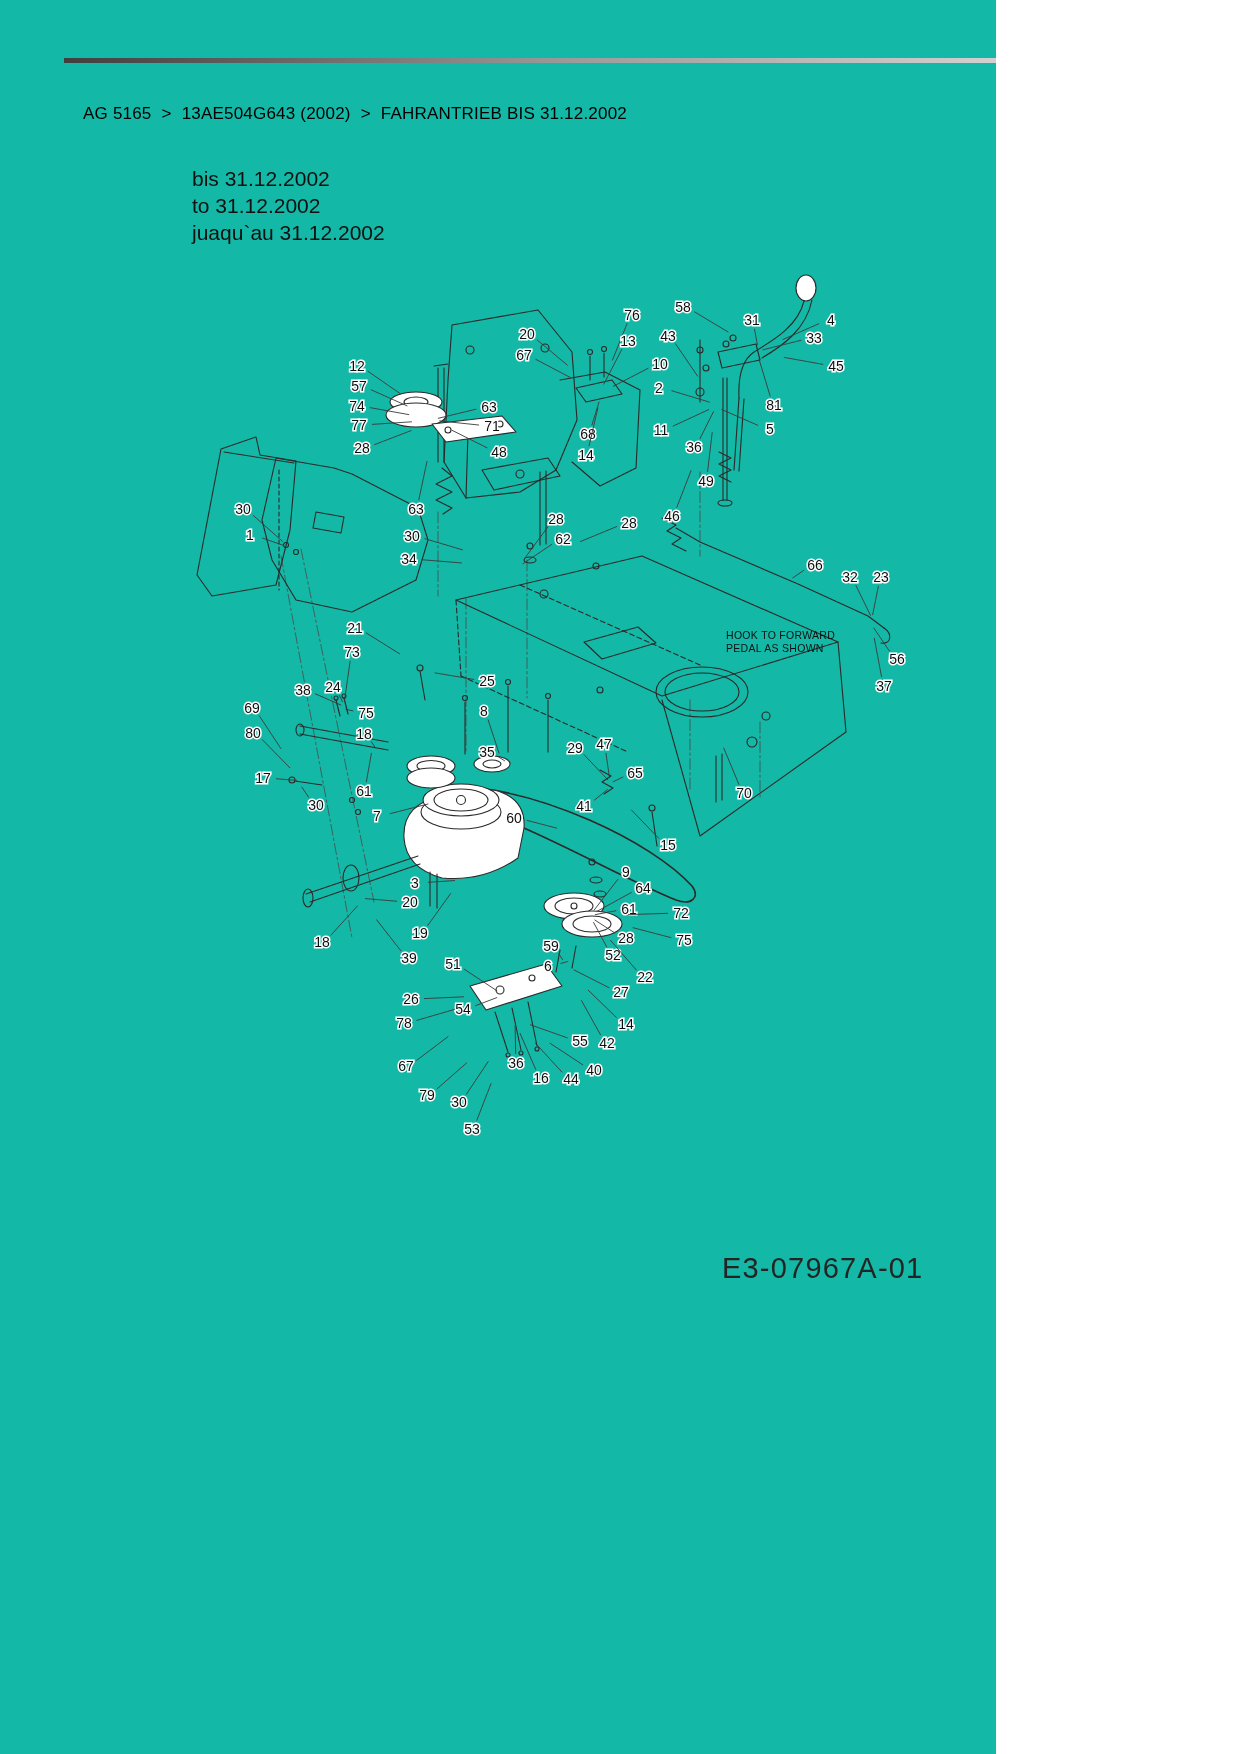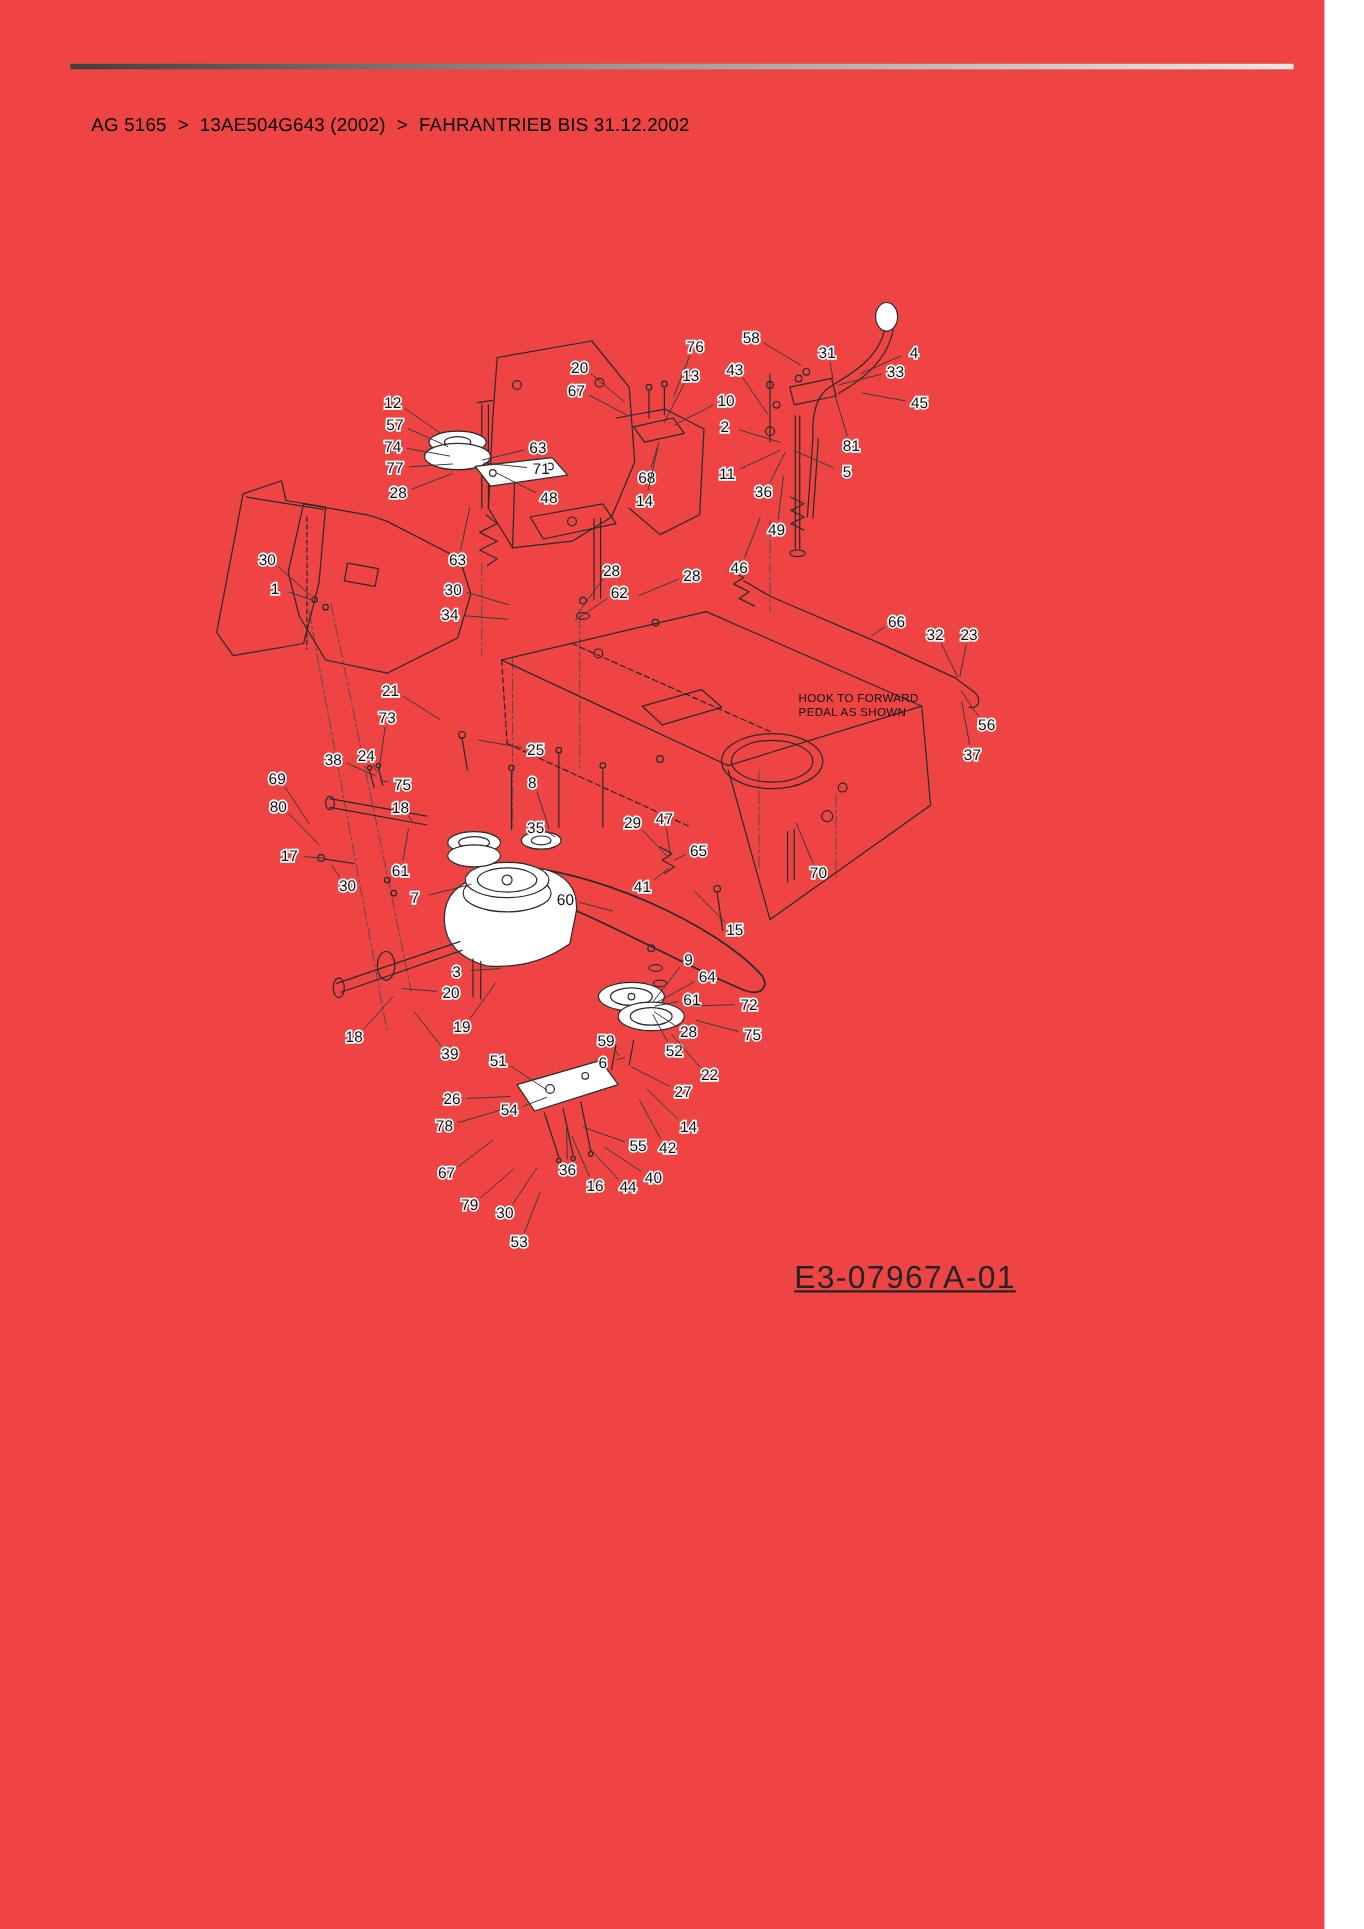--- a/index.html
+++ b/index.html
@@ -1,59 +1,64 @@
 <!DOCTYPE html>
 <html><head>
 <meta charset="utf-8">
 <style>
   html,body{margin:0;padding:0;background:#ffffff;}
   .page{
-    position:relative;width:1204px;height:1754px;background:#ef4444;
+    position:relative;width:996px;height:1754px;background:#14b8a6;
     font-family:"Liberation Sans",sans-serif;overflow:hidden;color:#000;
   }
   .top-rule{
     position:absolute;left:64px;top:58px;width:1112px;height:5px;
     background:linear-gradient(to right,#3f3f3f,#9a9a9a 45%,#e8e8e8);
   }
   .breadcrumb{
     position:absolute;left:83px;top:104px;font-size:17px;color:#000;
     letter-spacing:0.2px;white-space:nowrap;
   }
   .breadcrumb .sep{margin:0 10px;}
   .validity{
     position:absolute;left:192px;top:165px;font-size:21px;line-height:27px;color:#101010;
   }
   .annotation{
     position:absolute;left:726px;top:629px;
     font-family:Liberation Sans, sans-serif;font-size:10.5px;line-height:12.5px;
     color:#111;letter-spacing:0.3px;white-space:nowrap;z-index:3;
   }
   .drawing-number{
-    position:absolute;left:722px;top:1146px;font-size:29px;color:#242424;
-    letter-spacing:1.2px;z-index:3;text-decoration:underline;
+    position:absolute;left:722px;top:1252px;font-size:29px;color:#242424;
+    letter-spacing:1.2px;z-index:3;
   }
   #art{position:absolute;left:160px;top:140px;z-index:2;}
   .callout{
     font-family:"Liberation Sans",sans-serif;font-size:14px;fill:#0d0d0d;
     text-anchor:middle;dominant-baseline:central;
     paint-order:stroke;stroke:#ffffff;stroke-width:3px;
   }
   .leader{stroke:#3a3a3a;stroke-width:0.9;}
 </style>
 </head>
 <body>
 
 <div class="page">
 
   <div class="top-rule"></div>
 
   <div class="breadcrumb">
     <span>AG 5165</span><span class="sep">&gt;</span><span>13AE504G643 (2002)</span><span class="sep">&gt;</span><span>FAHRANTRIEB BIS 31.12.2002</span>
   </div>
 
+  <div class="validity">
+    <div>bis 31.12.2002</div>
+    <div>to 31.12.2002</div>
+    <div>juaqu`au 31.12.2002</div>
+  </div>
 
   <svg id="art" width="800" height="1110" viewBox="160 140 800 1110">
     <g stroke="#2a2a2a" stroke-width="1.1" fill="none" stroke-linecap="round" stroke-linejoin="round">
 
       <g stroke="#4a4a4a" stroke-width="0.8" stroke-dasharray="11 3 2.5 3">
         <line x1="281" y1="556" x2="352" y2="938"></line>
         <line x1="301" y1="549" x2="374" y2="902"></line>
         <line x1="438" y1="512" x2="438" y2="596"></line>
         <line x1="466" y1="598" x2="466" y2="754"></line>
         <line x1="527" y1="560" x2="527" y2="698"></line>

